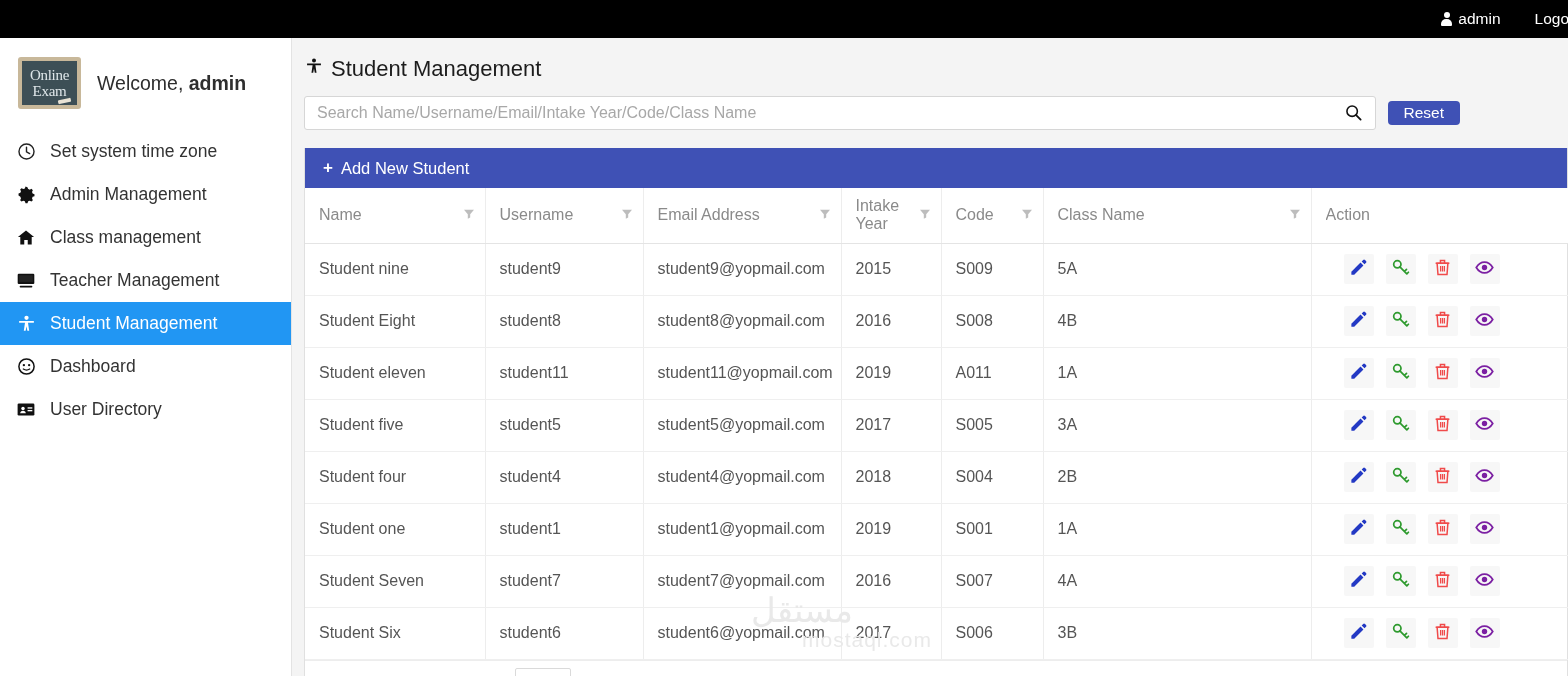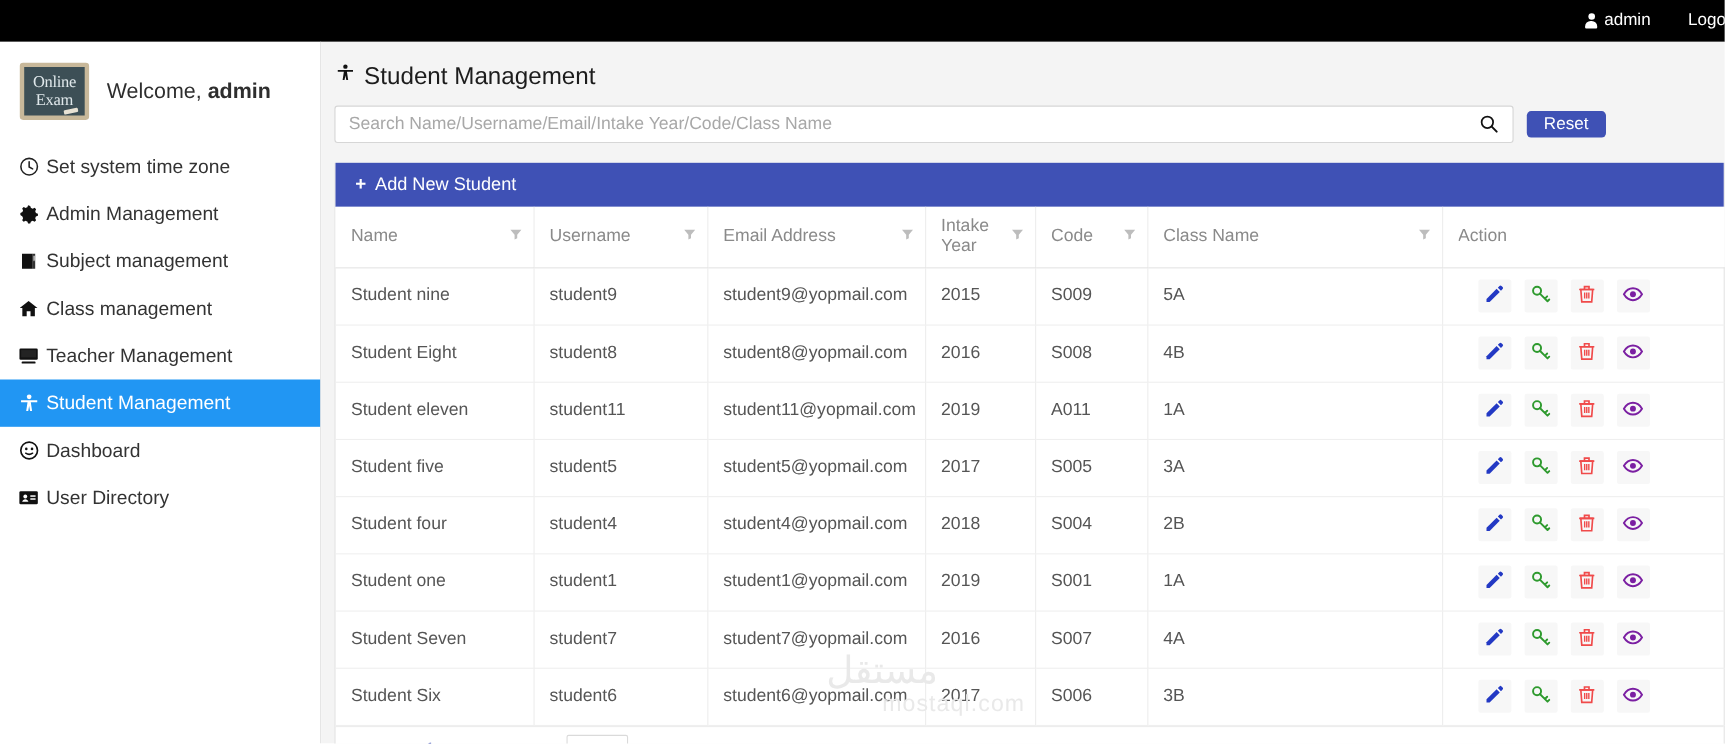--- a/index.html
+++ b/index.html
@@ -65,21 +65,21 @@
   .logo::after {
     content: ""; position: absolute; right: 6px; bottom: 2px;
     width: 13px; height: 4px; background: #e8e2d4;
     transform: rotate(-12deg); border-radius: 1px;
   }
   .welcome { font-size: 19.5px; color: #2e2e2e; white-space: nowrap; }
   .welcome b { font-weight: bold; }
 
   .nav { margin-top: 20px; }
   .nav-item {
-    display: flex; align-items: center; gap: 6px;
+    display: flex; align-items: center; gap: 14px;
     height: 43px; padding-left: 16px;
     font-size: 17.5px; color: #333333;
     cursor: pointer; white-space: nowrap;
   }
   .nav-item.active { background: #2196f3; color: #ffffff; }
   .nav-icon {
     width: 20px; height: 20px; flex: 0 0 20px;
     display: flex; align-items: center; justify-content: center;
   }
   .nav-icon svg { display: block; }
@@ -252,30 +252,20 @@
         <span class="nav-icon">
           <svg width="19" height="19" viewBox="0 0 24 24">
               <path fill="#111" d="M12 8.4a3.6 3.6 0 1 0 0 7.2 3.6 3.6 0 0 0 0-7.2zm0 5.6a2 2 0 1 1 0-4 2 2 0 0 1 0 4z"></path>
               <path fill="#111" d="M21 12c0-.6-.06-1.17-.17-1.72l2-1.5-2-3.46-2.3 1a8.9 8.9 0 0 0-2.97-1.72L15.2 2h-4l-.36 2.6a8.9 8.9 0 0 0-2.97 1.72l-2.3-1-2 3.46 2 1.5A9 9 0 0 0 5.4 12c0 .6.06 1.17.17 1.72l-2 1.5 2 3.46 2.3-1a8.9 8.9 0 0 0 2.97 1.72l.36 2.6h4l.36-2.6a8.9 8.9 0 0 0 2.97-1.72l2.3 1 2-3.46-2-1.5c.11-.55.17-1.12.17-1.72z" opacity="0"></path>
               <path fill="#111" d="M12 2.8l.9 2.35a7 7 0 0 1 1.9.79l2.3-1.06 1.7 1.7-1.06 2.3c.36.59.63 1.23.79 1.9l2.35.9v2.4l-2.35.9a7 7 0 0 1-.79 1.9l1.06 2.3-1.7 1.7-2.3-1.06a7 7 0 0 1-1.9.79l-.9 2.35H9.6l-.9-2.35a7 7 0 0 1-1.9-.79l-2.3 1.06-1.7-1.7 1.06-2.3a7 7 0 0 1-.79-1.9L.72 13.2v-2.4l2.35-.9c.16-.67.43-1.31.79-1.9L2.8 5.7l1.7-1.7 2.3 1.06a7 7 0 0 1 1.9-.79l.9-2.35z" transform="translate(1.2 0)"></path>
             </svg>
         </span>
         <span>Admin Management</span>
       </div>
 
-      <div class="nav-item">
-        <span class="nav-icon">
-          <svg width="18" height="19" viewBox="0 0 24 24">
-              <path fill="#111" d="M4 3h13v18H4z"></path>
-              <path fill="#111" d="M17 3h3v18h-3z" opacity=".85"></path>
-              <path fill="#fff" d="M18 5.2h1.3v7l-.65-1.4-.65 1.4z"></path>
-            </svg>
-        </span>
-        <span>Subject management</span>
-      </div>
 
       <div class="nav-item">
         <span class="nav-icon">
           <svg width="20" height="19" viewBox="0 0 24 24">
               <path fill="#111" d="M12 3.2 1.8 11.4h3v9.4h5v-5.8h4.4v5.8h5v-9.4h3z"></path>
             </svg>
         </span>
         <span>Class management</span>
       </div>
 

